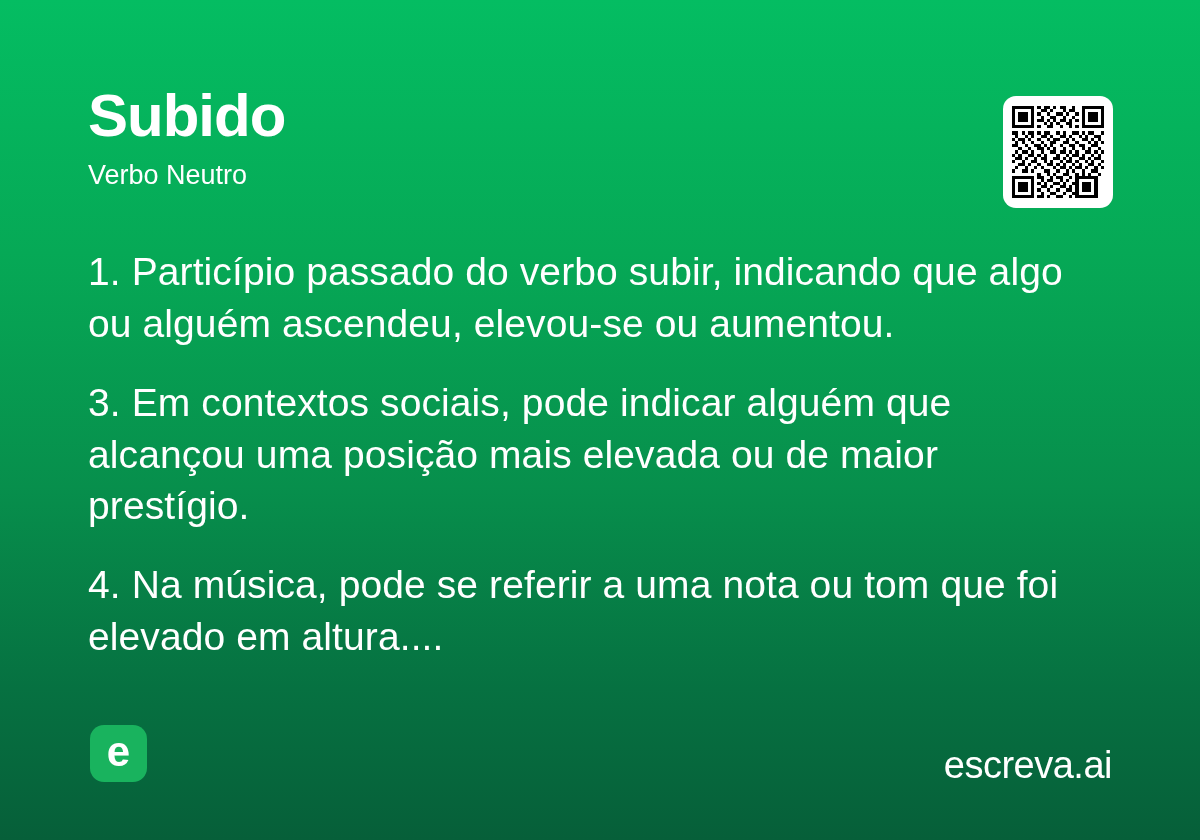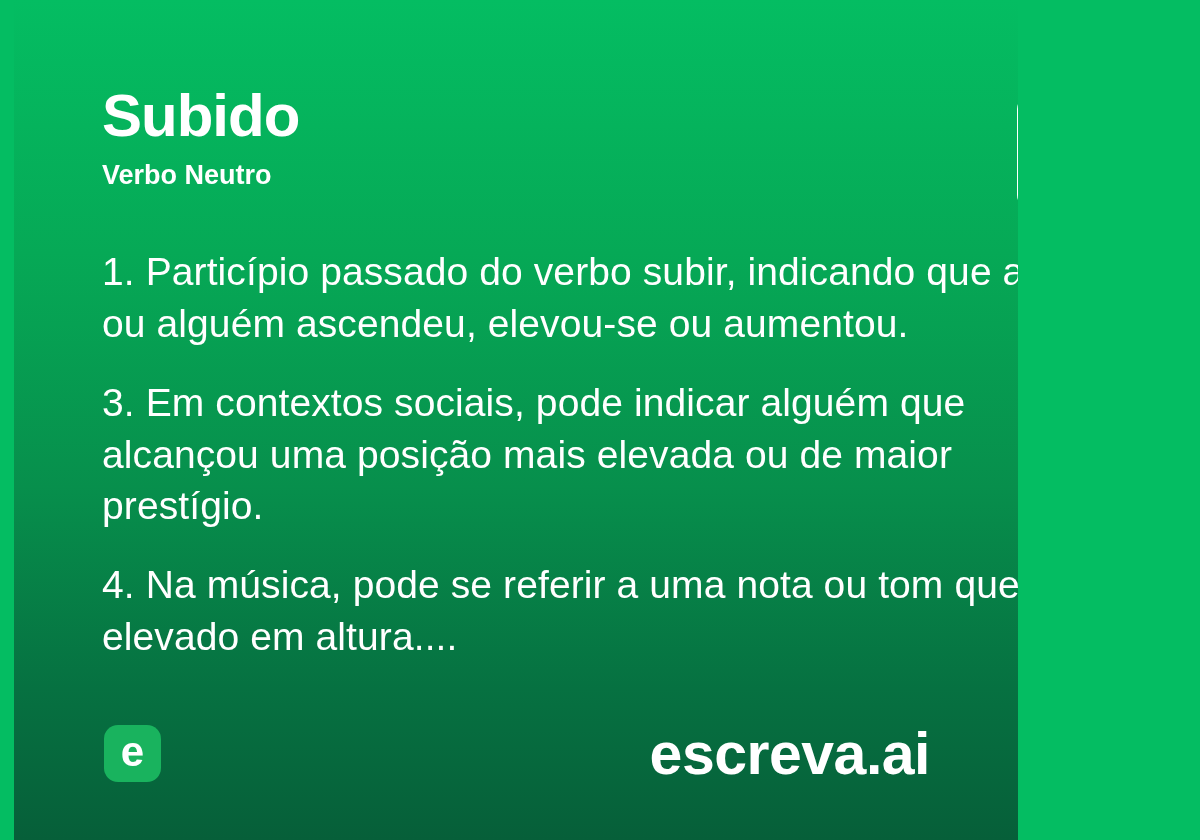--- a/index.html
+++ b/index.html
@@ -8,45 +8,44 @@
   }
   body {
     width: 1200px;
     height: 840px;
     overflow: hidden;
     font-family: "Liberation Sans", sans-serif;
     background: #04BD62;
   }
   #card {
     position: relative;
-    width: 1004px;
+    width: 1200px;
     height: 840px;
     box-sizing: border-box;
     background: linear-gradient(180deg, #04BD62 0%, #06A956 30%, #078F4C 58%, #067141 82%, #065F39 100%);
     overflow: hidden;
-    margin-left: 14px;
   }
   #header {
     position: absolute;
     left: 88px;
     top: 84px;
     right: 88px;
   }
   #title {
     font-size: 60px;
     font-weight: 700;
     color: #FFFFFF;
     letter-spacing: -1px;
     line-height: 1.05;
     margin: 0;
     white-space: nowrap;
   }
   #subtitle {
     font-size: 27px;
-    font-weight: 700;
+    font-weight: 400;
     color: #FFFFFF;
     margin: 12px 0 0 0;
     line-height: 1.2;
     white-space: nowrap;
   }
   #definitions {
     position: absolute;
     left: 88px;
     top: 246px;
     width: 1012px;
@@ -102,22 +101,22 @@
     font-weight: 700;
     color: #FFFFFF;
     line-height: 1;
     position: relative;
     top: -2px;
   }
   #wordmark {
     position: absolute;
     right: 88px;
     bottom: 56px;
-    font-size: 59px;
-    font-weight: 700;
+    font-size: 38px;
+    font-weight: 400;
     color: #FFFFFF;
     letter-spacing: -0.5px;
     line-height: 1;
     white-space: nowrap;
   }
 </style>
 </head>
 <body>
 
 <div id="card">

